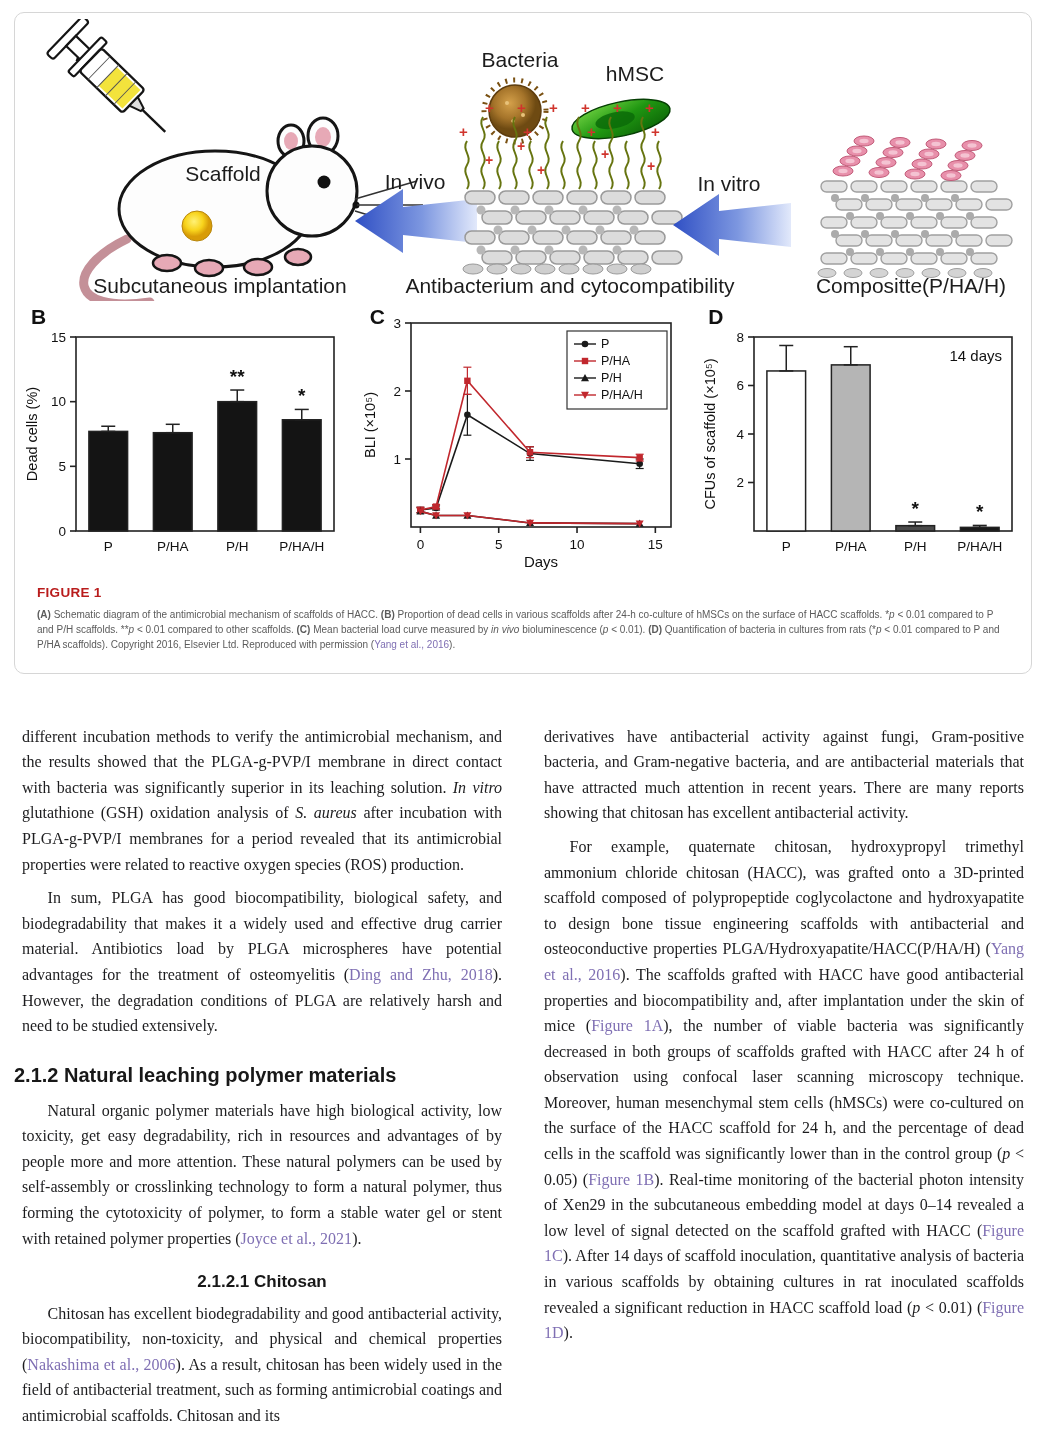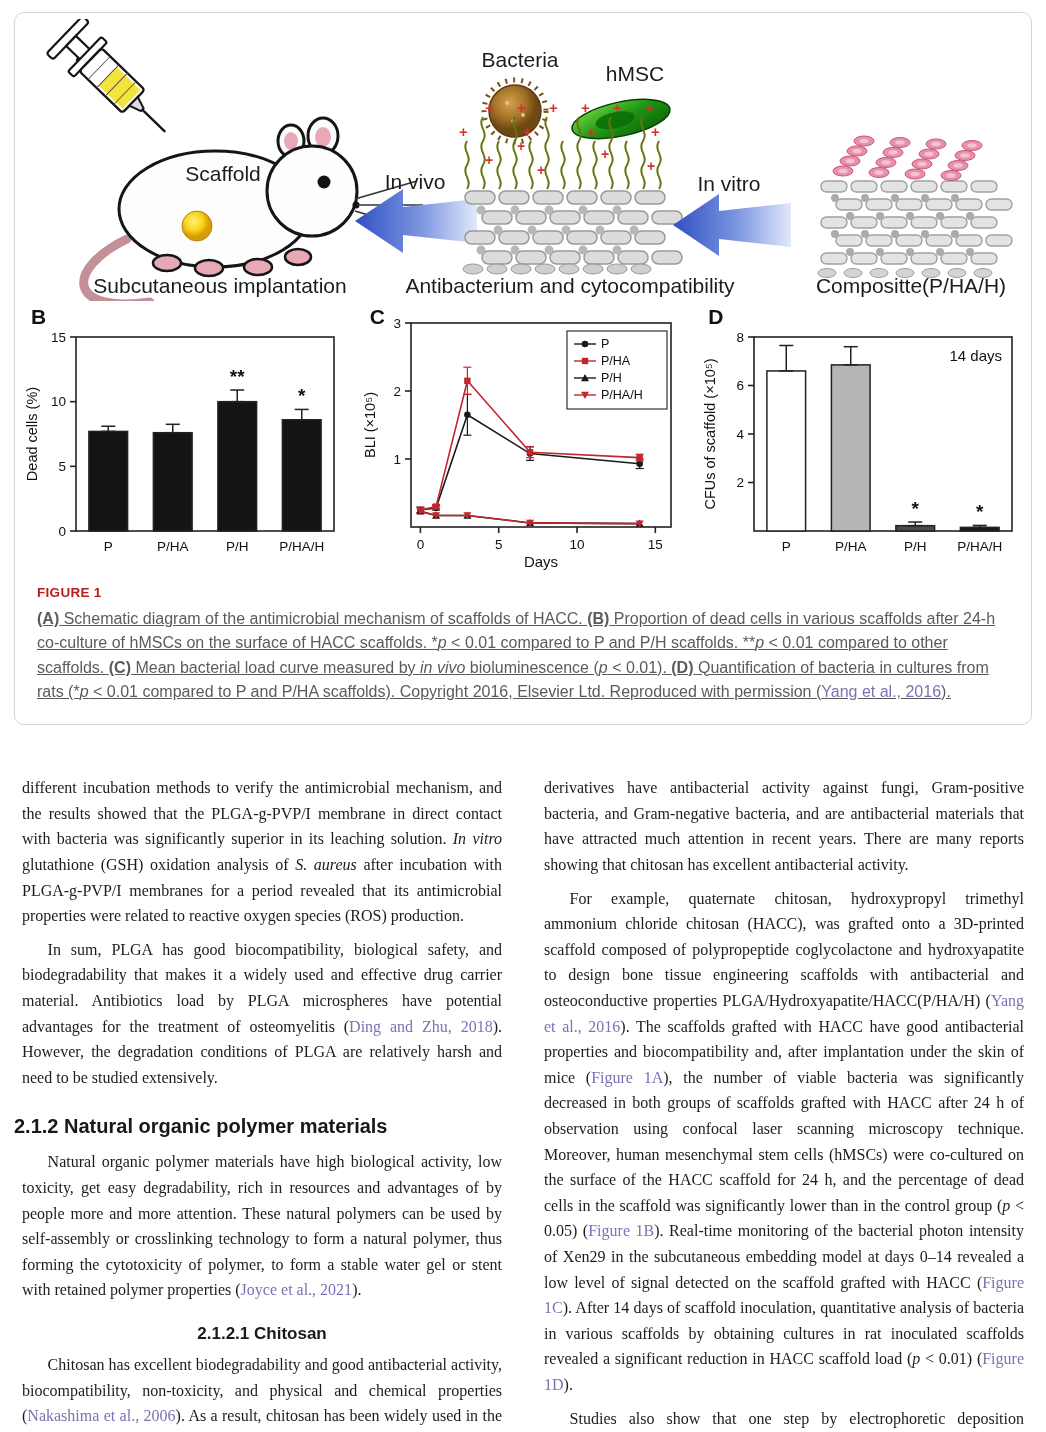--- a/index.html
+++ b/index.html
@@ -23,21 +23,21 @@
   }
   .panelA-wrap{width:100%;height:282px;position:relative;}
   .panelA-wrap svg{display:block;width:100%;height:100%;}
   .charts-row{display:flex;width:100%;height:272px;margin-top:2px;}
   .chart-box{flex:1;position:relative;display:flex;justify-content:center;align-items:flex-start;}
   .panel-letter{position:absolute;top:2px;left:16px;font:700 21px "Liberation Sans",sans-serif;color:#111;}
   .chart-svg{width:324px;height:272px;}
 
   .figure-caption{padding:10px 22px 20px 22px;}
   .caption-heading{font:700 13.5px "Liberation Sans",sans-serif;color:#b91c1c;letter-spacing:.3px;margin-bottom:7px;}
-  .caption-text{margin:0;font-family:"Liberation Sans",sans-serif;font-size:16px;line-height:1.52;color:var(--cap);text-decoration:underline;}
+  .caption-text{margin:0;font-family:"Liberation Sans",sans-serif;font-size:10px;line-height:1.52;color:var(--cap);}
 
   
   .body-columns{display:flex;gap:26px;padding:0 14px;margin-top:42px;}
   .col{flex:1;min-width:0;text-align:justify;font-family:"Liberation Serif",serif;font-size:16px;line-height:1.6;color:var(--ink);}
   .para{margin:8px;}
   .indent{text-indent:1.6em;}
   .sec-h2{font-family:"Liberation Sans",sans-serif;font-size:20px;font-weight:700;color:#181818;margin:24px 0 10px 0;text-align:left;line-height:1.25;}
   .sec-h3{font-family:"Liberation Sans",sans-serif;font-size:17px;font-weight:700;color:#181818;margin:20px 0 8px 0;text-align:center;line-height:1.25;}
 
   .rt-b{font-weight:700;}
@@ -479,24 +479,23 @@
     <div class="figure-caption">
       <div class="caption-heading">FIGURE 1</div>
       <p class="caption-text"><span class="rt-b">(A)</span><span> Schematic diagram of the antimicrobial mechanism of scaffolds of HACC. </span><span class="rt-b">(B)</span><span> Proportion of dead cells in various scaffolds after 24-h co-culture of hMSCs on the surface of HACC scaffolds. *</span><span class="rt-i">p</span><span> &lt; 0.01 compared to P and P/H scaffolds. **</span><span class="rt-i">p</span><span> &lt; 0.01 compared to other scaffolds. </span><span class="rt-b">(C)</span><span> Mean bacterial load curve measured by </span><span class="rt-i">in vivo</span><span> bioluminescence (</span><span class="rt-i">p</span><span> &lt; 0.01). </span><span class="rt-b">(D)</span><span> Quantification of bacteria in cultures from rats (*</span><span class="rt-i">p</span><span> &lt; 0.01 compared to P and P/HA scaffolds). Copyright 2016, Elsevier Ltd. Reproduced with permission (</span><span class="rt-link">Yang et al., 2016</span><span>).</span></p>
     </div>
   </div>
 
   <div class="body-columns">
     <div class="col">
       <p class="para"><span>different incubation methods to verify the antimicrobial mechanism, and the results showed that the PLGA-g-PVP/I membrane in direct contact with bacteria was significantly superior in its leaching solution. </span><span class="rt-i">In vitro</span><span> glutathione (GSH) oxidation analysis of </span><span class="rt-i">S. aureus</span><span> after incubation with PLGA-g-PVP/I membranes for a period revealed that its antimicrobial properties were related to reactive oxygen species (ROS) production.</span></p>
       <p class="para indent"><span>In sum, PLGA has good biocompatibility, biological safety, and biodegradability that makes it a widely used and effective drug carrier material. Antibiotics load by PLGA microspheres have potential advantages for the treatment of osteomyelitis (</span><span class="rt-link">Ding and Zhu, 2018</span><span>). However, the degradation conditions of PLGA are relatively harsh and need to be studied extensively.</span></p>
-      <h2 class="sec-h2">2.1.2 Natural organic polymer materials</h2>
+      <h2 class="sec-h2">2.1.2 Natural leaching polymer materials</h2>
       <p class="para indent"><span>Natural organic polymer materials have high biological activity, low toxicity, get easy degradability, rich in resources and advantages of by people more and more attention. These natural polymers can be used by self-assembly or crosslinking technology to form a natural polymer, thus forming the cytotoxicity of polymer, to form a stable water gel or stent with retained polymer properties (</span><span class="rt-link">Joyce et al., 2021</span><span>).</span></p>
       <h3 class="sec-h3">2.1.2.1 Chitosan</h3>
       <p class="para indent"><span>Chitosan has excellent biodegradability and good antibacterial activity, biocompatibility, non-toxicity, and physical and chemical properties (</span><span class="rt-link">Nakashima et al., 2006</span><span>). As a result, chitosan has been widely used in the field of antibacterial treatment, such as forming antimicrobial coatings and antimicrobial scaffolds. Chitosan and its</span></p>
     </div>
     <div class="col">
       <p class="para"><span>derivatives have antibacterial activity against fungi, Gram-positive bacteria, and Gram-negative bacteria, and are antibacterial materials that have attracted much attention in recent years. There are many reports showing that chitosan has excellent antibacterial activity.</span></p>
       <p class="para indent"><span>For example, quaternate chitosan, hydroxypropyl trimethyl ammonium chloride chitosan (HACC), was grafted onto a 3D-printed scaffold composed of polypropeptide coglycolactone and hydroxyapatite to design bone tissue engineering scaffolds with antibacterial and osteoconductive properties PLGA/Hydroxyapatite/HACC(P/HA/H) (</span><span class="rt-link">Yang et al., 2016</span><span>). The scaffolds grafted with HACC have good antibacterial properties and biocompatibility and, after implantation under the skin of mice (</span><span class="rt-link">Figure 1A</span><span>), the number of viable bacteria was significantly decreased in both groups of scaffolds grafted with HACC after 24 h of observation using confocal laser scanning microscopy technique. Moreover, human mesenchymal stem cells (hMSCs) were co-cultured on the surface of the HACC scaffold for 24 h, and the percentage of dead cells in the scaffold was significantly lower than in the control group (</span><span class="rt-i">p</span><span> &lt; 0.05) (</span><span class="rt-link">Figure 1B</span><span>). Real-time monitoring of the bacterial photon intensity of Xen29 in the subcutaneous embedding model at days 0–14 revealed a low level of signal detected on the scaffold grafted with HACC (</span><span class="rt-link">Figure 1C</span><span>). After 14 days of scaffold inoculation, quantitative analysis of bacteria in various scaffolds by obtaining cultures in rat inoculated scaffolds revealed a significant reduction in HACC scaffold load (</span><span class="rt-i">p</span><span> &lt; 0.01) (</span><span class="rt-link">Figure 1D</span><span>).</span></p>
-      <p class="para indent"><span>Studies also show that one step by electrophoretic deposition technique was used to prepare the antibiotics slow-release chitosan bioactive glass composite coating. In the use of vancomycin antibiotic</span></p>
     </div>
   </div>
 </div>
 
 </body></html>

